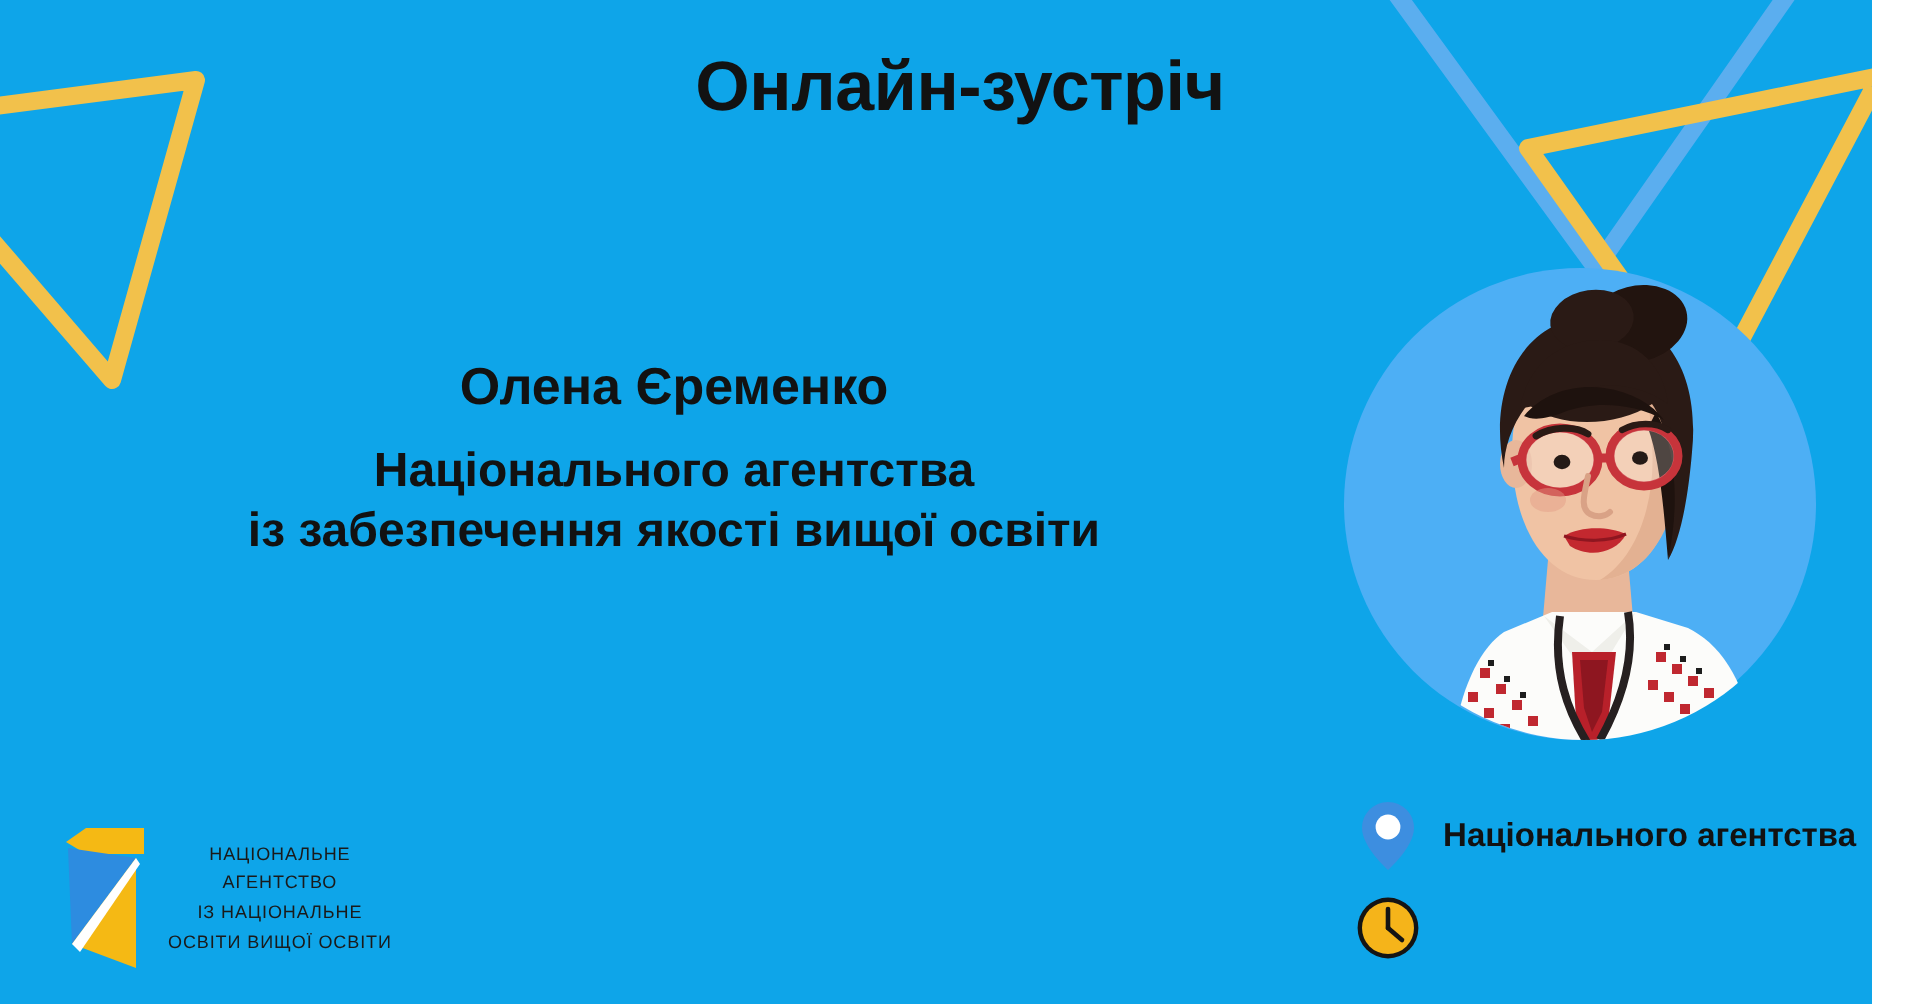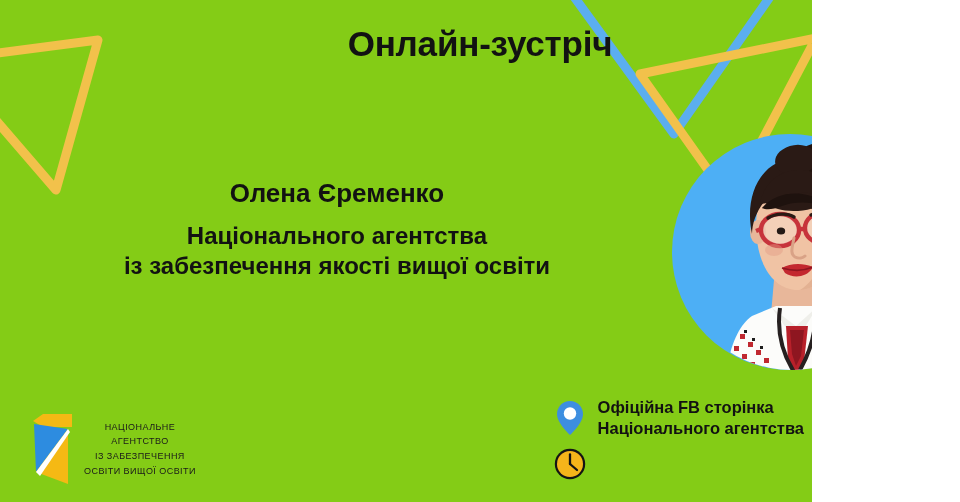--- a/index.html
+++ b/index.html
@@ -3,23 +3,23 @@
 <meta charset="utf-8">
 <title>Онлайн-зустріч</title>
 <style>
   html, body {
     margin: 0;
     padding: 0;
     background: #ffffff;
   }
   .slide {
     position: relative;
-    width: 812px;
+    width: 936px;
     height: 502px;
-    background: #84cc16;
+    background: #0ea5e9;
     overflow: hidden;
     font-family: "Liberation Sans", sans-serif;
   }
 
   
   .deco {
     position: absolute;
     pointer-events: none;
   }
   .deco-left-triangle {
@@ -273,34 +273,33 @@
 
       <polygon points="6,14 40,19 8,62" fill="#2D8CE0"></polygon>
 
       <polygon points="40,19 40,74 8,62" fill="#F5B914"></polygon>
 
       <polygon points="40,19 8,62 12,66 42,22" fill="#ffffff"></polygon>
     </svg>
     <div class="logo-text">
       <div>НАЦІОНАЛЬНЕ</div>
       <div>АГЕНТСТВО</div>
-      <div>ІЗ ЗАБЕЗПЕЧЕННЯ</div>
+      <div>ІЗ НАЦІОНАЛЬНЕ</div>
       <div>ОСВІТИ ВИЩОЇ ОСВІТИ</div>
     </div>
   </div>
 
   <div class="info">
 
     <div class="info-row">
       <svg class="info-icon" viewBox="0 0 36 40" aria-hidden="true">
         <path d="M18 3 C10.8 3 5 8.8 5 16 C5 25.5 18 37 18 37 C18 37 31 25.5 31 16 C31 8.8 25.2 3 18 3 Z" fill="#3D8EE0"></path>
         <circle cx="18" cy="15.5" r="6.2" fill="#ffffff"></circle>
       </svg>
       <div class="info-text">
-        <div>Офіційна FB сторінка</div>
         <div>Національного агентства</div>
       </div>
     </div>
 
     <div class="info-row">
       <svg class="info-icon" viewBox="0 0 36 40" aria-hidden="true">
         <circle cx="18" cy="20" r="15.2" fill="#141414"></circle>
         <circle cx="18" cy="20" r="13" fill="#F5B41A"></circle>
         <path d="M18 20 L18 10.5" stroke="#141414" stroke-width="2.3" stroke-linecap="round"></path>
         <path d="M18 20 L25 26" stroke="#141414" stroke-width="2.3" stroke-linecap="round"></path>

